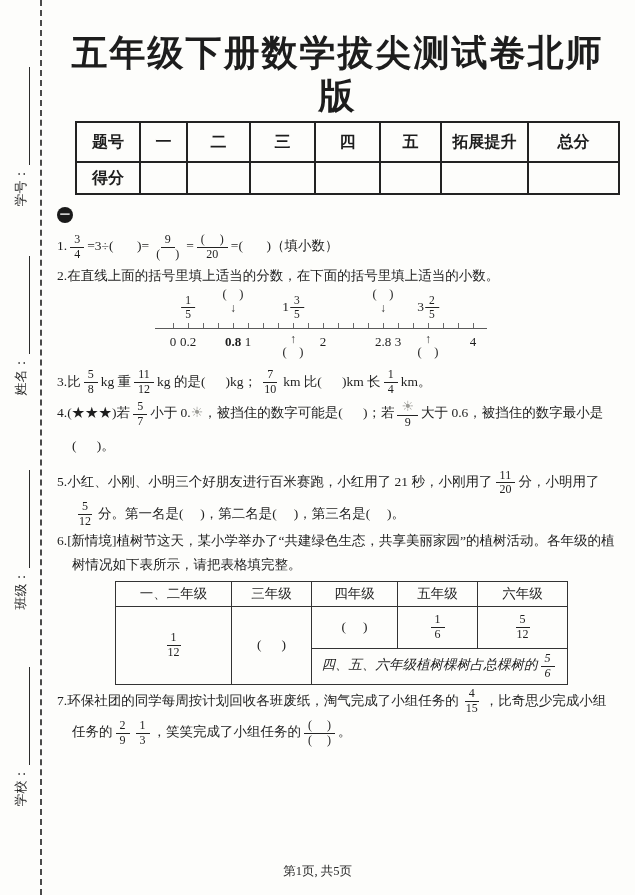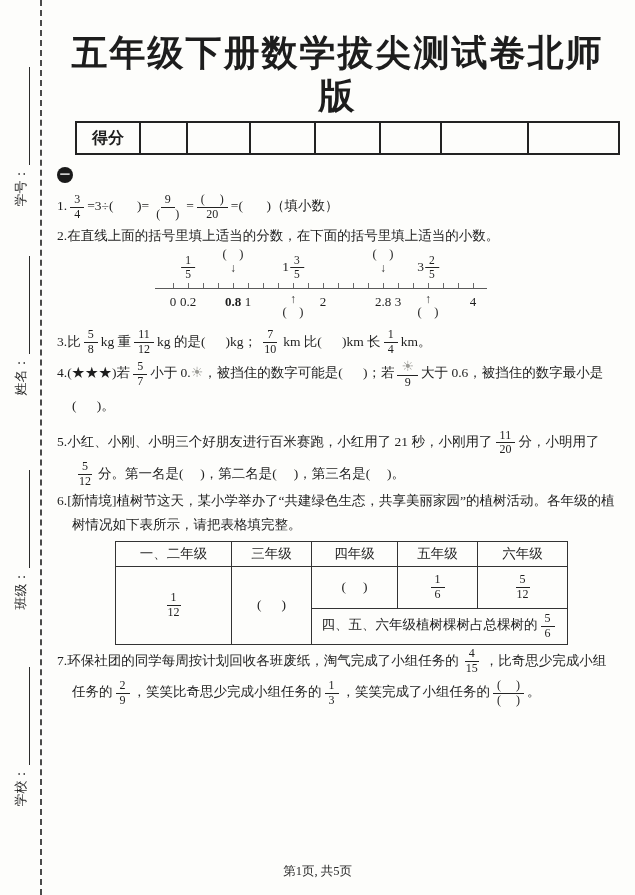--- a/index.html
+++ b/index.html
@@ -112,21 +112,21 @@
   
   table.tree-table {
     border-collapse:collapse; margin:4px 0 0 58px;
     table-layout:fixed; font-size:13.5px;
   }
   table.tree-table th, table.tree-table td {
     border:1.5px solid #333; text-align:center; font-weight:normal; padding:0 4px;
   }
   table.tree-table tr.hrow th { height:25px; }
   table.tree-table tr.drow td { height:42px; }
-  table.tree-table tr.nrow td { height:36px; }
+  table.tree-table tr.nrow td { height:36px;font-style:italic; }
 
   .footer {
     position:absolute; left:0; right:0; top:863px;
     text-align:center; font-size:12.5px; color:#2a2a2a;
   }
 </style>
 </head>
 <body>
 
 <div class="binding-line"></div>
@@ -157,20 +157,30 @@
       <col style="width:64px">
         <col style="width:47px">
         <col style="width:63px">
         <col style="width:65px">
       <col style="width:65px">
         <col style="width:61px">
         <col style="width:87px">
         <col style="width:91px">
     </colgroup>
     <tbody>
+        <tr class="head-row">
+      <th>题号</th>
+      <th>一</th>
+      <th>二</th>
+      <th>三</th>
+      <th>四</th>
+      <th>五</th>
+      <th>拓展提升</th>
+      <th>总分</th>
+    </tr>
     <tr class="score-row">
       <td>得分</td>
       <td></td>
       <td></td>
       <td></td>
       <td></td>
       <td></td>
       <td></td>
       <td></td>
     </tr>
@@ -329,21 +339,21 @@
     </tr>
   </tbody>
     </table>
 
   <p class="q" id="q7"><span>7.环保社团的同学每周按计划回收各班废纸，淘气完成了小组任务的</span><span class="frac">
         <span class="fnum">4</span>
         <span class="fden">15</span>
       </span><span>，比奇思少完成小组任务的</span><span class="frac">
         <span class="fnum">2</span>
         <span class="fden">9</span>
-      </span><span>，笑笑比奇思少完成小组任务的</span><span class="frac">
+      </span><span class="frac">
         <span class="fnum">1</span>
         <span class="fden">3</span>
       </span><span>，笑笑完成了小组任务的</span><span class="frac">
         <span class="fnum">(&nbsp;&nbsp;&nbsp;&nbsp;&nbsp;)</span>
         <span class="fden">(&nbsp;&nbsp;&nbsp;&nbsp;&nbsp;)</span>
       </span><span>。</span></p>
 
 </div>
 
 <div class="footer">第1页, 共5页</div>

